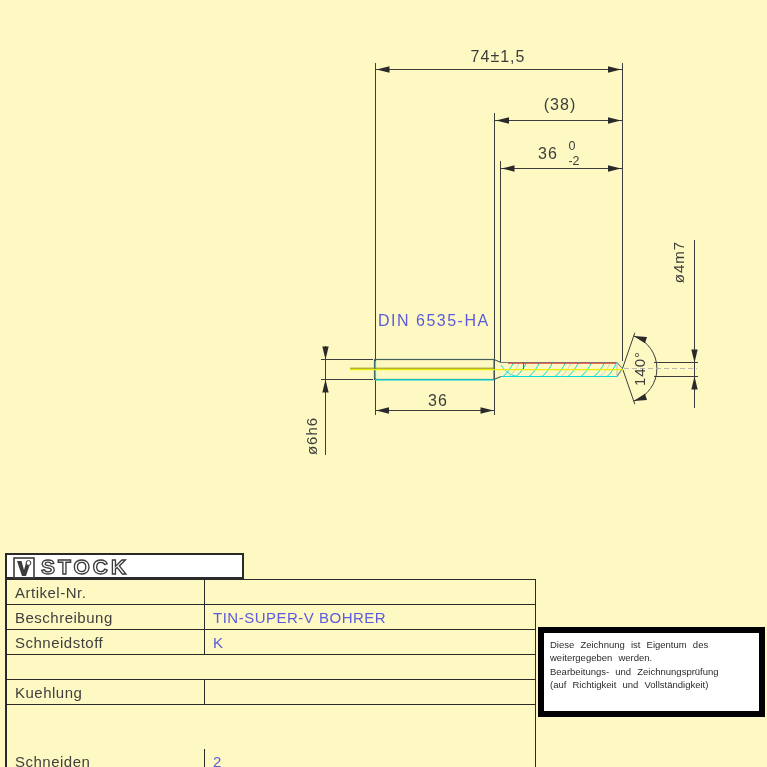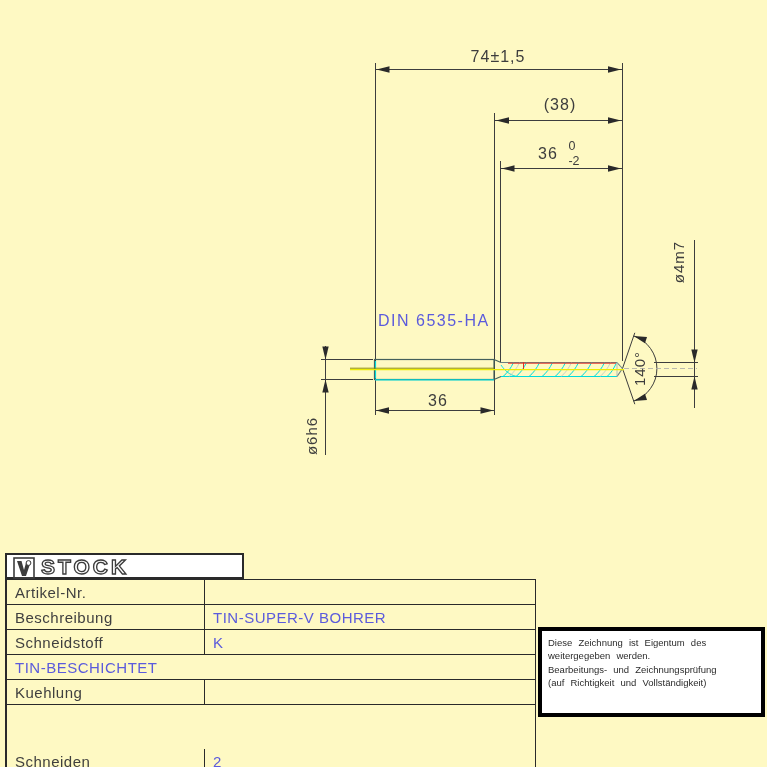--- a/index.html
+++ b/index.html
@@ -19,21 +19,21 @@
   .trow{display:flex;height:25px;box-sizing:border-box;border-bottom:1.5px solid #2a2a2a;}
   .trow:last-child{border-bottom:none;margin-top:44px;}
   .tlabel{box-sizing:border-box;width:198px;border-right:1.5px solid #2a2a2a;
           font-size:15px;color:#3f3f3f;display:flex;align-items:center;padding-left:8px;
           letter-spacing:0.5px;}
   .tvalue{box-sizing:border-box;flex:1;font-size:15px;color:#5b5bdc;display:flex;
           align-items:center;padding-left:8px;letter-spacing:0.5px;}
 
   
   .note-box{position:absolute;left:538px;top:627px;width:227px;height:90px;box-sizing:border-box;
-            border:4px solid #000000;background:#fff;padding:5px 6px;}
+            border:6px solid #000000;background:#fff;padding:5px 6px;}
   .note-line{font-size:9.5px;line-height:13.3px;color:#2b2b2b;word-spacing:3.5px;
              white-space:nowrap;}
 </style>
 </head>
 <body>
 
 <div id="canvas">
 
   <svg width="767" height="545" viewBox="0 0 767 545" style="position:absolute;left:0;top:0;" stroke-linecap="butt" fill="none">
 
@@ -153,21 +153,20 @@
       </div>
       <div class="trow">
         <div class="tlabel">Beschreibung</div>
         <div class="tvalue">TIN-SUPER-V BOHRER</div>
       </div>
       <div class="trow">
         <div class="tlabel">Schneidstoff</div>
         <div class="tvalue">K</div>
       </div>
       <div class="trow">
-        <div class="tvalue">TIN-BESCHICHTET</div>
       </div>
       <div class="trow">
         <div class="tlabel">Kuehlung</div>
       </div>
       <div class="trow">
         <div class="tlabel">Schneiden</div>
         <div class="tvalue">2</div>
       </div>
     </div>
   </div>

